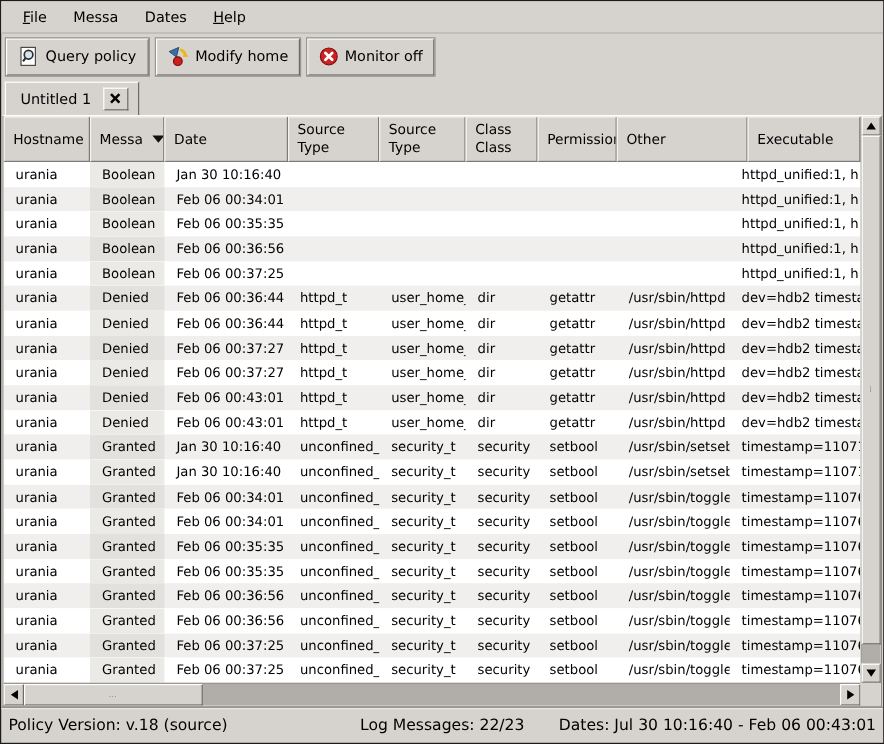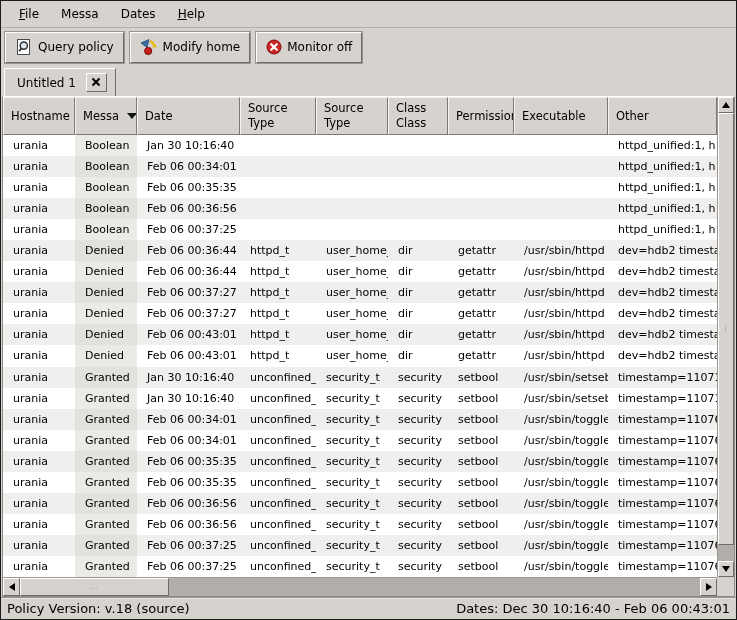--- a/index.html
+++ b/index.html
@@ -156,21 +156,21 @@
     position:absolute;top:0;bottom:0;left:0;
     width:149px;
     background:#d6d3ce;
     border:1px solid;
     border-color:#ffffff #6e6b66 #6e6b66 #ffffff;
     display:flex;align-items:center;justify-content:center;
   }
   .grip{color:#8f8d88;font-size:7px;letter-spacing:1px;line-height:1;}
   
   .statusbar{
-    height:22px;flex:none;
+    height:30px;flex:none;
     border-top:1px solid #97948f;
     box-shadow:inset 0 1px 0 #e9e7e3;
     display:flex;align-items:center;
     padding:0 6px;
     font-size:13px;
   }
   .statusbar .sleft{flex:1;text-align:left;}
   .statusbar .smid{flex:0 0 auto;}
   .statusbar .sright{flex:1;text-align:right;}
 </style>
@@ -266,28 +266,28 @@
           <span class="hlines">
             <span>Class</span>
             <span>Class</span>
           </span>
         </div>
         <div class="hcell" style="width: 66px;">
           <span class="hlines">
             <span>Permission</span>
           </span>
         </div>
+        <div class="hcell last" style="width: 109px;">
+          <span class="hlines">
+            <span>Other</span>
+          </span>
+        </div>
         <div class="hcell" style="width: 94px;">
           <span class="hlines">
             <span>Executable</span>
-          </span>
-        </div>
-        <div class="hcell last" style="width: 109px;">
-          <span class="hlines">
-            <span>Other</span>
           </span>
         </div>
       </div>
 
     <div class="vscroll">
       <div class="sbtn">
           <span class="tri-up"></span>
         </div>
       <div class="vtrough">
         <div class="vthumb">
@@ -545,16 +545,17 @@
       <div class="sbtn">
           <span class="tri-right"></span>
         </div>
     </div>
 
     <div class="corner"></div>
   </div>
 
   <div class="statusbar">
     <span class="sleft">Policy Version: v.18 (source)</span>
-    <span class="sright">Dates: Dec 30 10:16:40 - Feb 06 00:43:01</span>
+    <span class="smid">Log Messages: 22/23</span>
+    <span class="sright">Dates: Jul 30 10:16:40 - Feb 06 00:43:01</span>
   </div>
 
 </div>
 
 </body></html>

